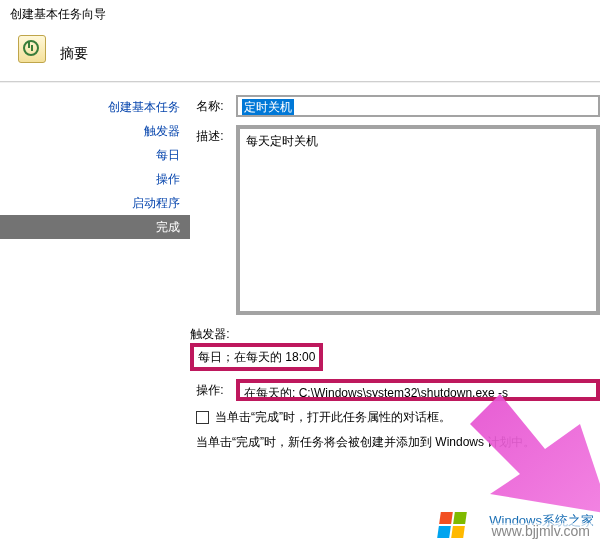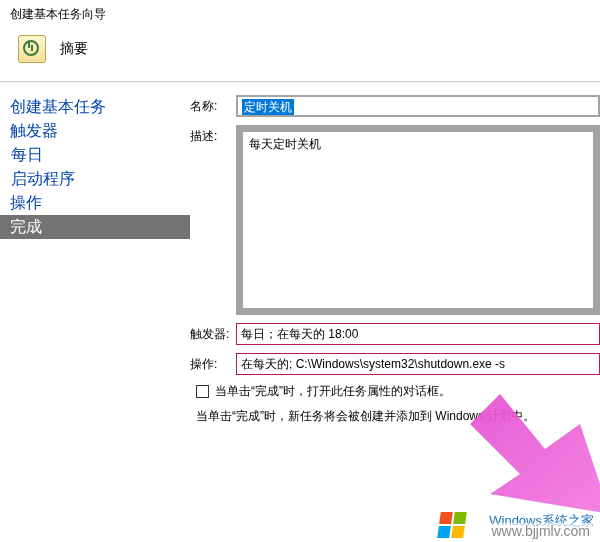--- a/index.html
+++ b/index.html
@@ -12,21 +12,21 @@
     height: 542px;
     overflow: hidden;
     position: relative;
   }
   .window-title {
     padding: 6px 6px 2px 10px;
     font-size: 12px;
   }
   .header {
     display: flex;
-    align-items: center;
+    align-items: flex-end;
     padding: 10px 18px 18px 18px;
     gap: 14px;
   }
   .header .icon-box {
     width: 28px; height: 28px;
     position: relative;
   }
   .header h2 {
     font-size: 14px;
     font-weight: normal;
@@ -36,21 +36,22 @@
     background: #cfcfcf;
     border-bottom: 1px solid #f0f0f0;
   }
   .content {
     display: flex;
     height: 420px;
   }
   .sidebar {
     width: 190px;
     padding-top: 12px;
-    font-size: 16px;
+    font-size: 12px;
+    text-align: right;
   }
   .sidebar .item {
     padding: 4px 10px;
     line-height: 16px;
     color: #0645ad;
     cursor: default;
   }
   .sidebar .item.indent { padding-left: 11px; }
   .sidebar .item.selected {
     background: #737373;
@@ -62,48 +63,48 @@
     font-size: 12px;
     position: relative;
   }
   .row {
     display: flex;
     align-items: flex-start;
     margin-bottom: 8px;
   }
   .label {
     width: 46px;
-    text-align: left;
+    text-align: center;
     padding-top: 3px;
     padding-right: 6px;
   }
   .field-name {
     border: 2px solid #a3a3a3;
     background: #fff;
     height: 22px;
     line-height: 20px;
     padding: 0 4px;
     flex: 1;
     min-width: 0;
   }
   .field-name .sel {
     background: #0078d7;
     color: #fff;
     padding: 1px 2px;
   }
   .field-desc {
-    border: 7px solid #a3a3a3;
+    border: 4px solid #a3a3a3;
     background: #fff;
     height: 190px;
     padding: 4px 6px;
     flex: 1;
     min-width: 0;
   }
   .field-ro {
-    border: 1px solid #be185d;
+    border: 4px solid #be185d;
     background: #fff;
     height: 22px;
     line-height: 20px;
     padding: 0 4px;
     flex: 1;
     min-width: 0;
     white-space: nowrap;
     overflow: hidden;
   }
   .check-row {
@@ -199,39 +200,39 @@
   <h2>摘要</h2>
 </div>
 
 <div class="divider"></div>
 
 <div class="content">
   <div class="sidebar">
     <div class="item">创建基本任务</div>
     <div class="item">触发器</div>
     <div class="item indent">每日</div>
+    <div class="item">操作</div>
     <div class="item indent">启动程序</div>
-    <div class="item">操作</div>
     <div class="item selected">完成</div>
   </div>
 
   <div class="main">
     <div class="row">
       <div class="label">名称:</div>
       <div class="field-name">
         <span class="sel">定时关机</span>
       </div>
     </div>
 
     <div class="row">
       <div class="label">描述:</div>
       <div class="field-desc">每天定时关机</div>
     </div>
 
-    <div class="row" style="margin-top:0;">
+    <div class="row" style="margin-top:0;flex-direction:column;">
       <div class="label">触发器:</div>
       <div class="field-ro">每日；在每天的 18:00</div>
     </div>
 
     <div class="row">
       <div class="label">操作:</div>
       <div class="field-ro">在每天的; C:\Windows\system32\shutdown.exe -s</div>
     </div>
 
     <div class="check-row">

